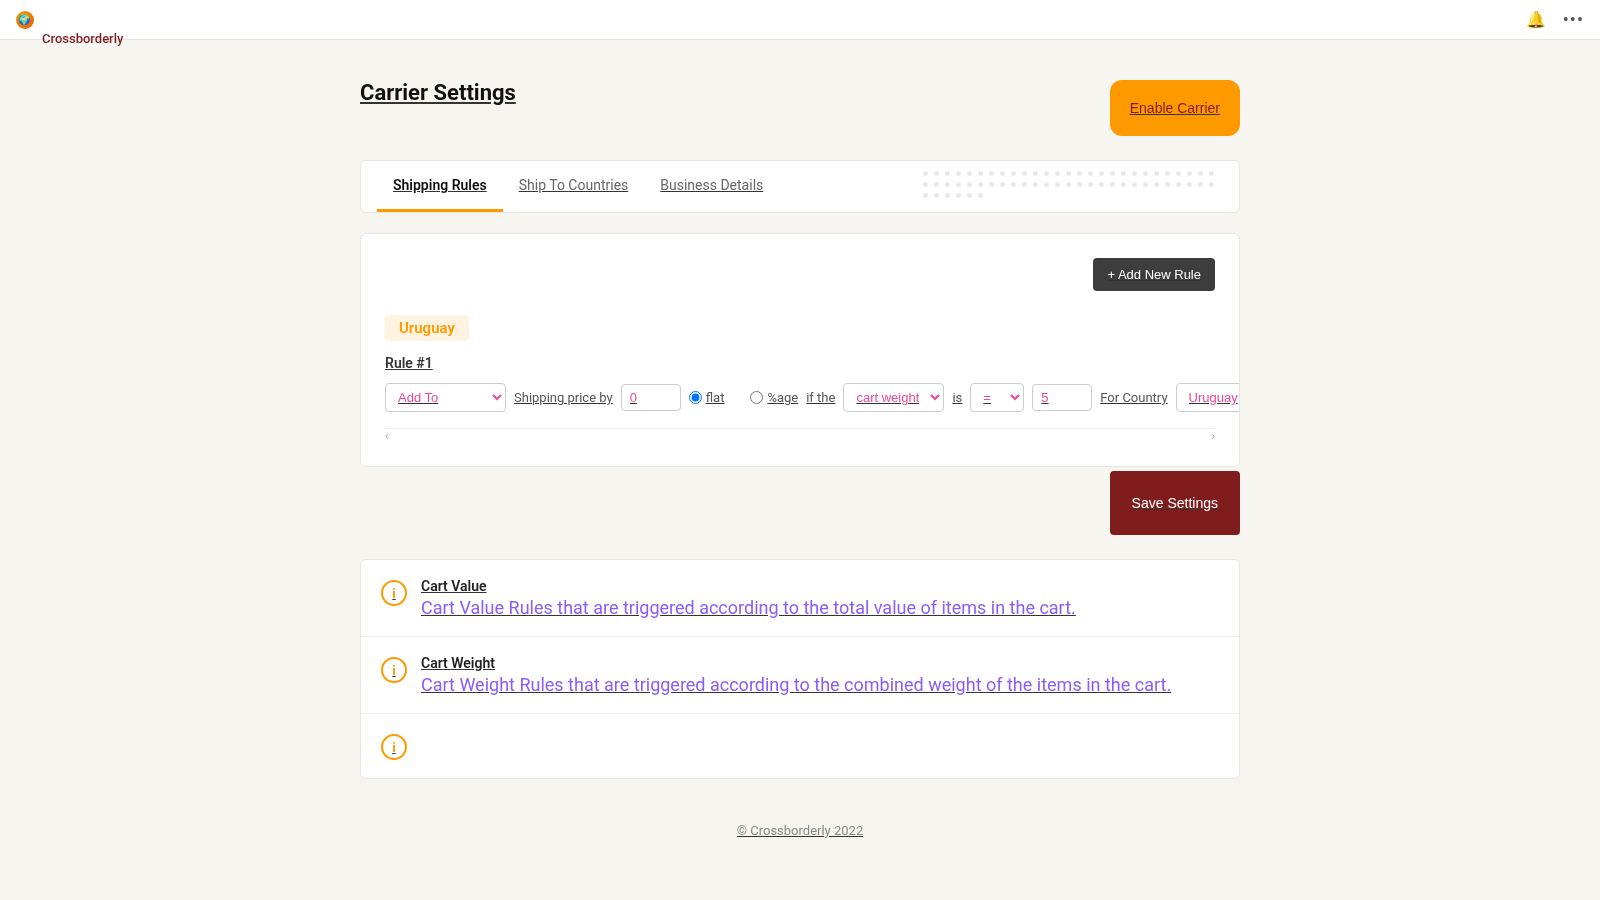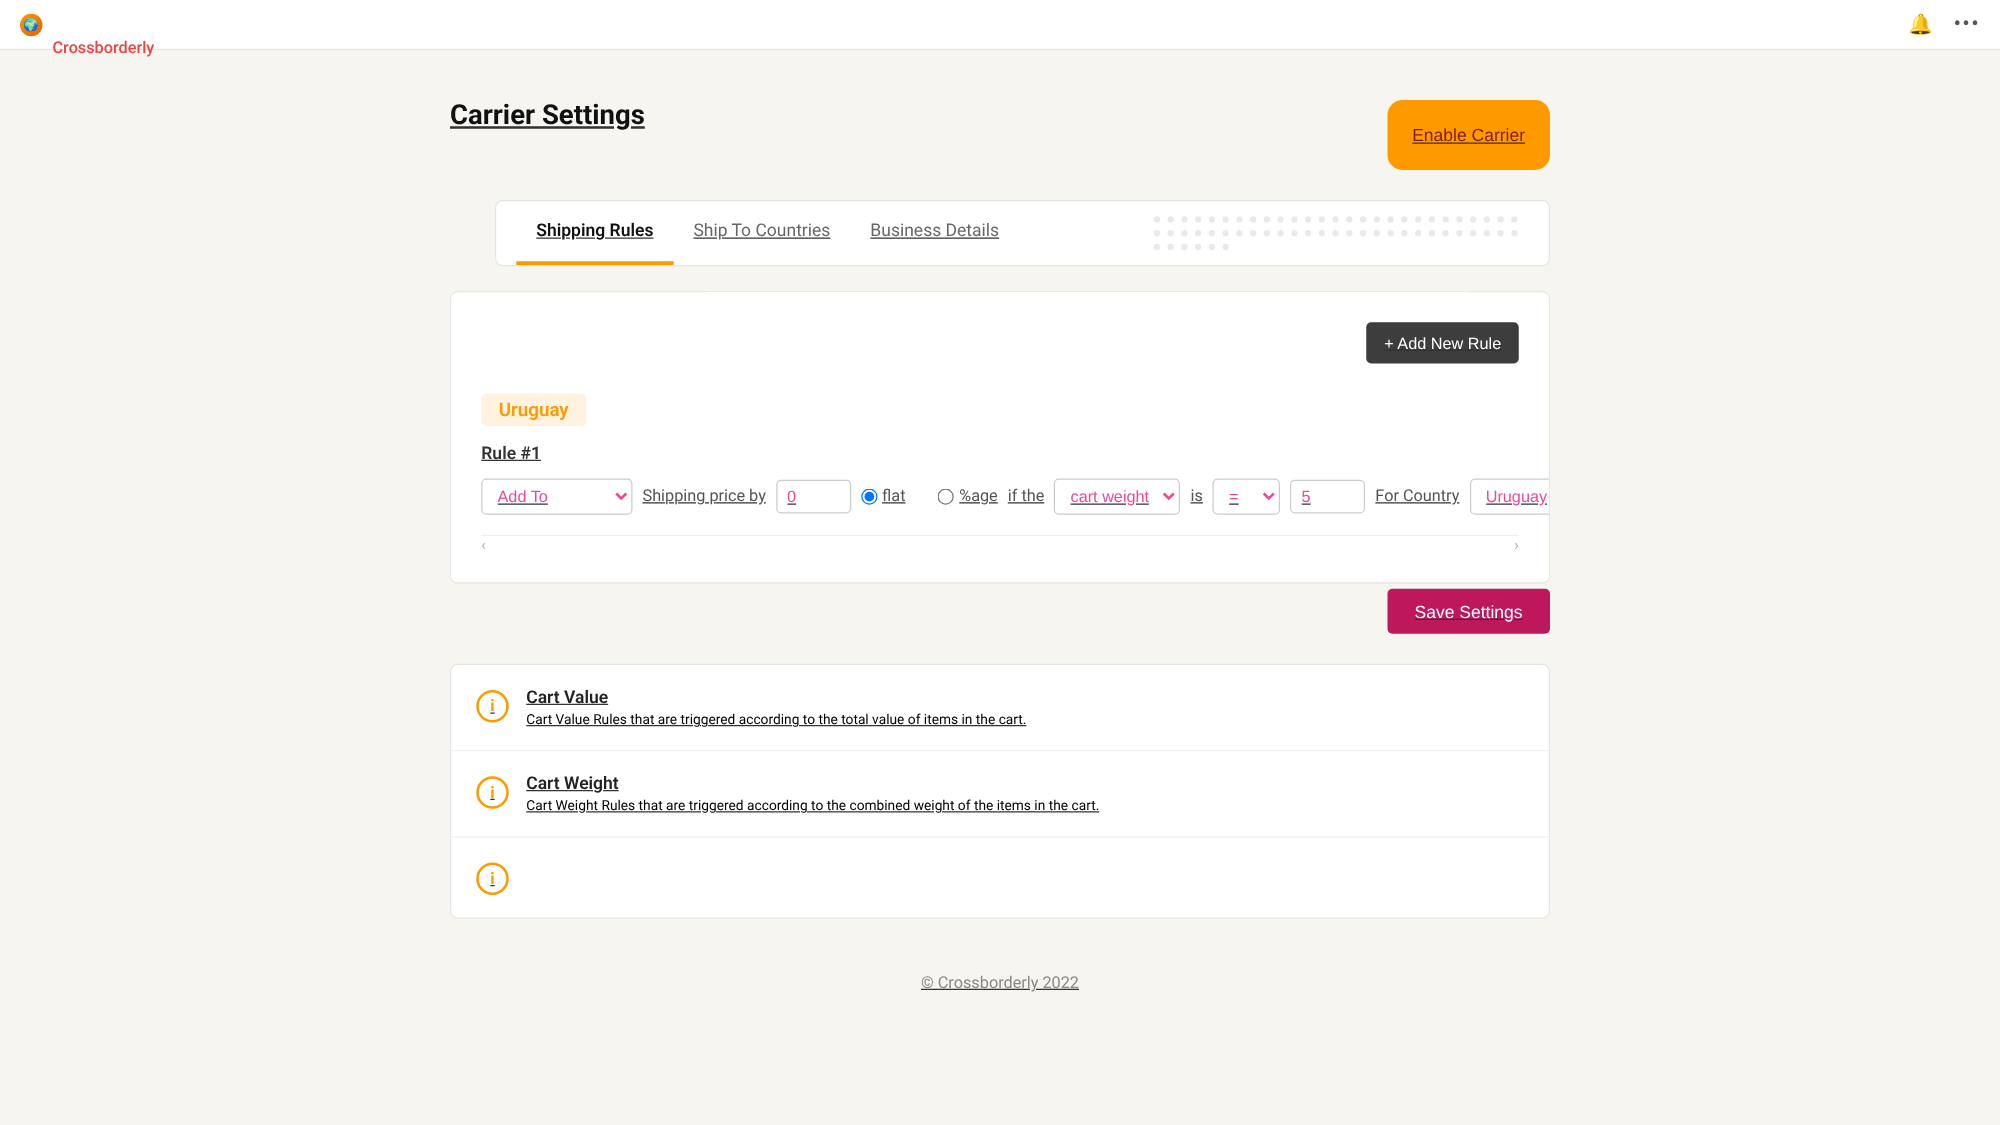--- a/index.html
+++ b/index.html
@@ -33,21 +33,21 @@
       background: linear-gradient(135deg, #f90, #e06000);
       display: flex;
       align-items: center;
       justify-content: center;
       font-size: 10px;
       color: #fff;
     }
     .topbar-title {
       font-size: 13px;
       font-weight: 500;
-      color: #ef4444;
+      color: #7f1d1d;
       margin-top: 37px;
     }
     .topbar-right {
       display: flex;
       align-items: center;
       gap: 16px;
     }
     .topbar-icon {
       font-size: 16px;
       color: #888;
@@ -86,24 +86,23 @@
     }
 
     
     .tabs-card {
       background: #fff;
       border: 1px solid #e5e5e5;
       border-radius: 6px;
       padding: 0 16px;
       margin-bottom: 20px;
       display: flex;
-      align-items: center;
+      align-items: flex-start;
       position: relative;
       overflow: hidden;
-      margin-left: 36px;
     }
     .tabs-list {
       display: flex;
       gap: 0;
       list-style: none;
     }
     .tab-item {
       padding: 16px 16px;
       font-size: 14px;
       color: #666;
@@ -239,25 +238,25 @@
     .scroll-arrow.left { left: 0; }
     .scroll-arrow.right { right: 0; }
 
     
     .save-row {
       display: flex;
       justify-content: flex-end;
       margin-bottom: 24px;
     }
     .btn-save {
-      background: #be185d;
+      background: #7f1d1d;
       color: #fff;
       border: none;
       border-radius: 4px;
-      padding: 10px 22px;
+      padding: 24px 22px;
       font-size: 14px;
       font-weight: 500;
       cursor: pointer;
       margin-left: 33px;
     }
 
     
     .info-card {
       background: #fff;
       border: 1px solid #e5e5e5;
@@ -288,22 +287,22 @@
       flex-shrink: 0;
       margin-top: 2px;
     }
     .info-title {
       font-weight: 600;
       font-size: 14px;
       color: #222;
       margin-bottom: 3px;
     }
     .info-desc {
-      font-size: 11px;
-      color: #000000;
+      font-size: 18px;
+      color: #8b5cf6;
     }
 
     
     .page-footer {
       text-align: center;
       color: #888;
       font-size: 13px;
       padding: 20px 0 30px;
     }
   </style>

